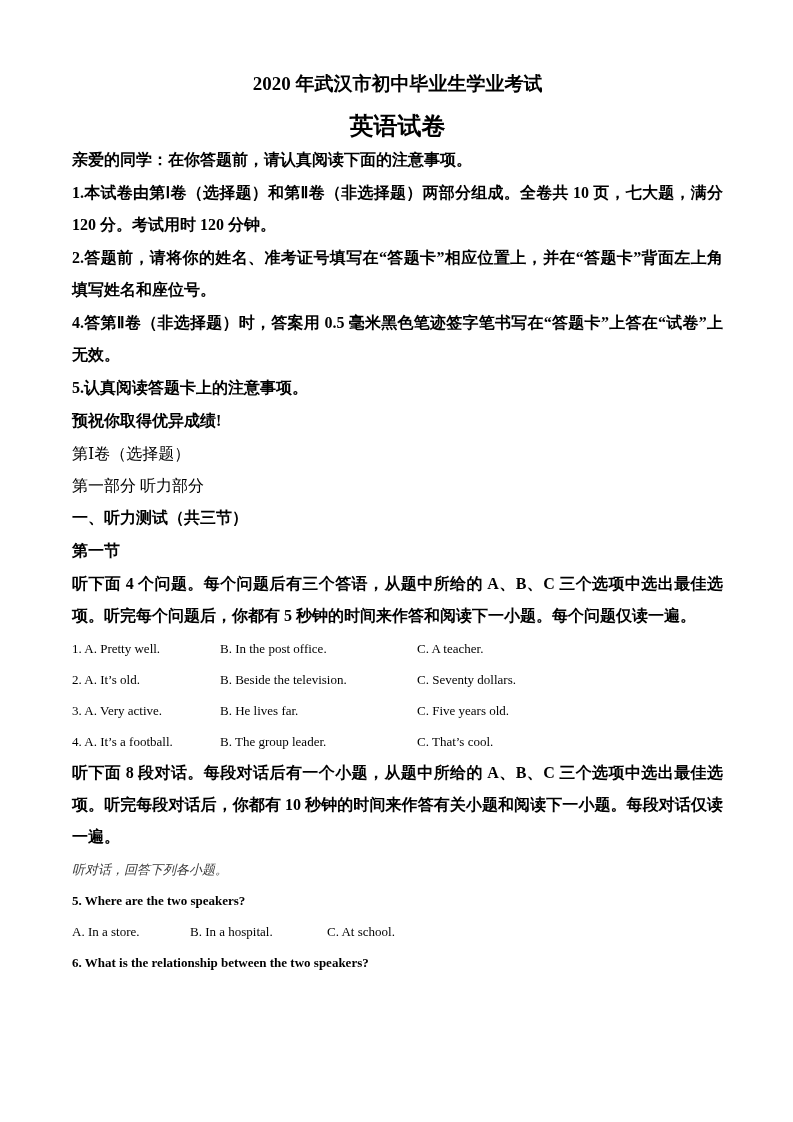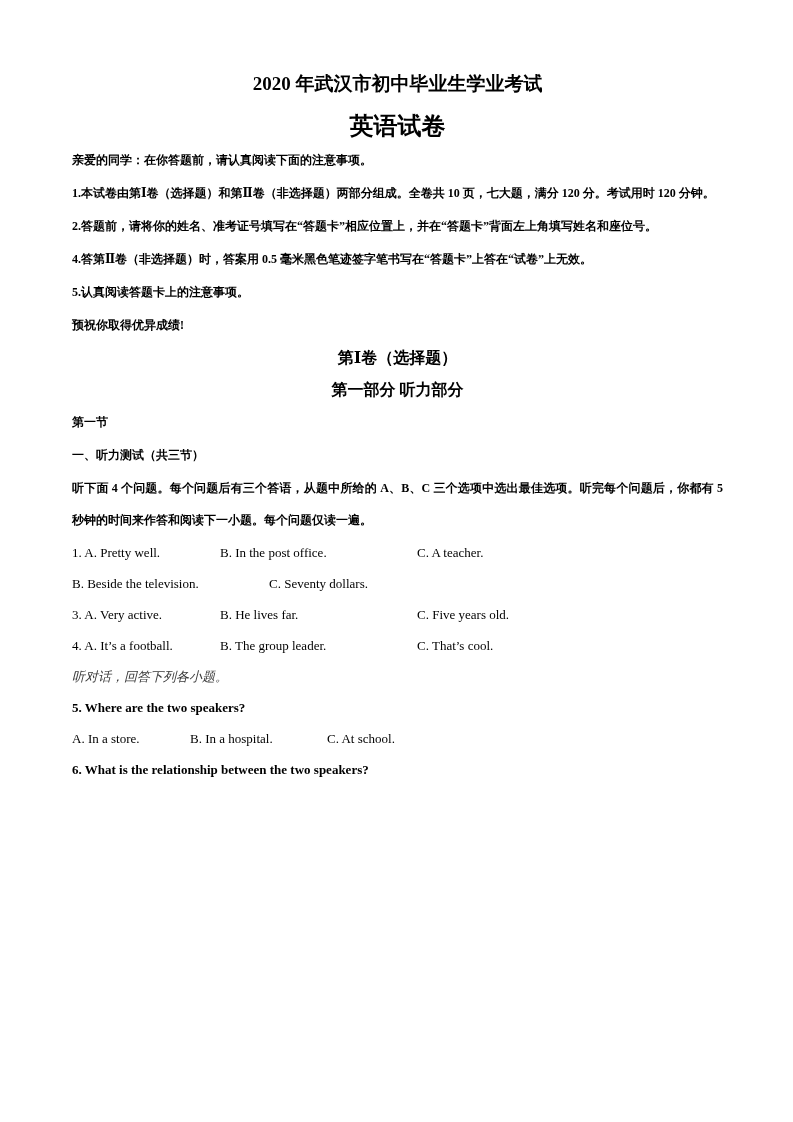--- a/index.html
+++ b/index.html
@@ -21,31 +21,32 @@
     margin-bottom: 10px;
   }
   .subtitle {
     text-align: center;
     font-size: 24px;
     font-weight: bold;
     line-height: 32px;
     margin-bottom: 2px;
   }
   .cn {
-    font-size: 12px;
+    font-size: 16px;
     font-weight: bold;
     line-height: 32px;
     text-align: justify;
     margin-bottom: 1px;
+    font-family: Liberation Serif, serif;
   }
   .cn-center {
     font-size: 16px;
-    font-weight: bold;
+    font-weight: normal;
     line-height: 32px;
-    text-align: center;
+    text-align: left;
   }
   .wavy {
     text-decoration: underline;
     text-decoration-style: wavy;
     text-decoration-thickness: 1px;
     text-underline-offset: 4px;
   }
   .hint {
     font-size: 13px;
     font-weight: normal;
@@ -89,45 +90,47 @@
 
   <p class="cn">4.答第Ⅱ卷（非选择题）时，答案用 0.5 毫米黑色笔迹签字笔书写在“答题卡”上答在“试卷”上无效。</p>
 
   <p class="cn">5.认真阅读答题卡上的注意事项。</p>
 
   <p class="cn">预祝你取得优异成绩!</p>
 
   <p class="cn-center">第Ⅰ卷（选择题）</p>
   <p class="cn-center">第一部分  听力部分</p>
 
+  <p class="cn">一、听力测试（共三节）</p>
+
   <p class="cn">第一节</p>
-
-  <p class="cn">一、听力测试（共三节）</p>
   <p class="cn">听下面 4 个问题。每个问题后有三个答语，从题中所给的 A、B、C 三个选项中选出最佳选项。听完每个问题后，你都有 5 秒钟的时间来作答和阅读下一小题。每个问题仅读一遍。</p>
 
   <div class="opt-row">
     <span class="colA">1. A. Pretty well.</span>
     <span class="colB">B. In the post office.</span>
     <span class="colC">C. A teacher.</span>
   </div>
   <div class="opt-row">
+    <span class="colA">2. A. It’s old.</span>
     <span class="colB">B. Beside the television.</span>
     <span class="colC">C. Seventy dollars.</span>
   </div>
   <div class="opt-row">
     <span class="colA">3. A. Very active.</span>
     <span class="colB">B. He lives far.</span>
     <span class="colC">C. Five years old.</span>
   </div>
   <div class="opt-row">
     <span class="colA">4. A. It’s a football.</span>
     <span class="colB">B. The group leader.</span>
     <span class="colC">C. That’s cool.</span>
   </div>
 
+  <p class="cn">听下面 8 段对话。每段对话后有一个小题，从题中所给的 A、B、C 三个选项中选出最佳选项。听完每段对话后，你都有 10 秒钟的时间来作答有关小题和阅读下一小题。每段对话仅读一遍。</p>
 
   <p class="hint">听对话，回答下列各小题。</p>
 
   <p class="eng">5. Where are the two speakers?</p>
   <div class="opt-row">
     <span class="colA2">A. In a store.</span>
     <span class="colB2">B. In a hospital.</span>
     <span class="colC">C. At school.</span>
   </div>
 

